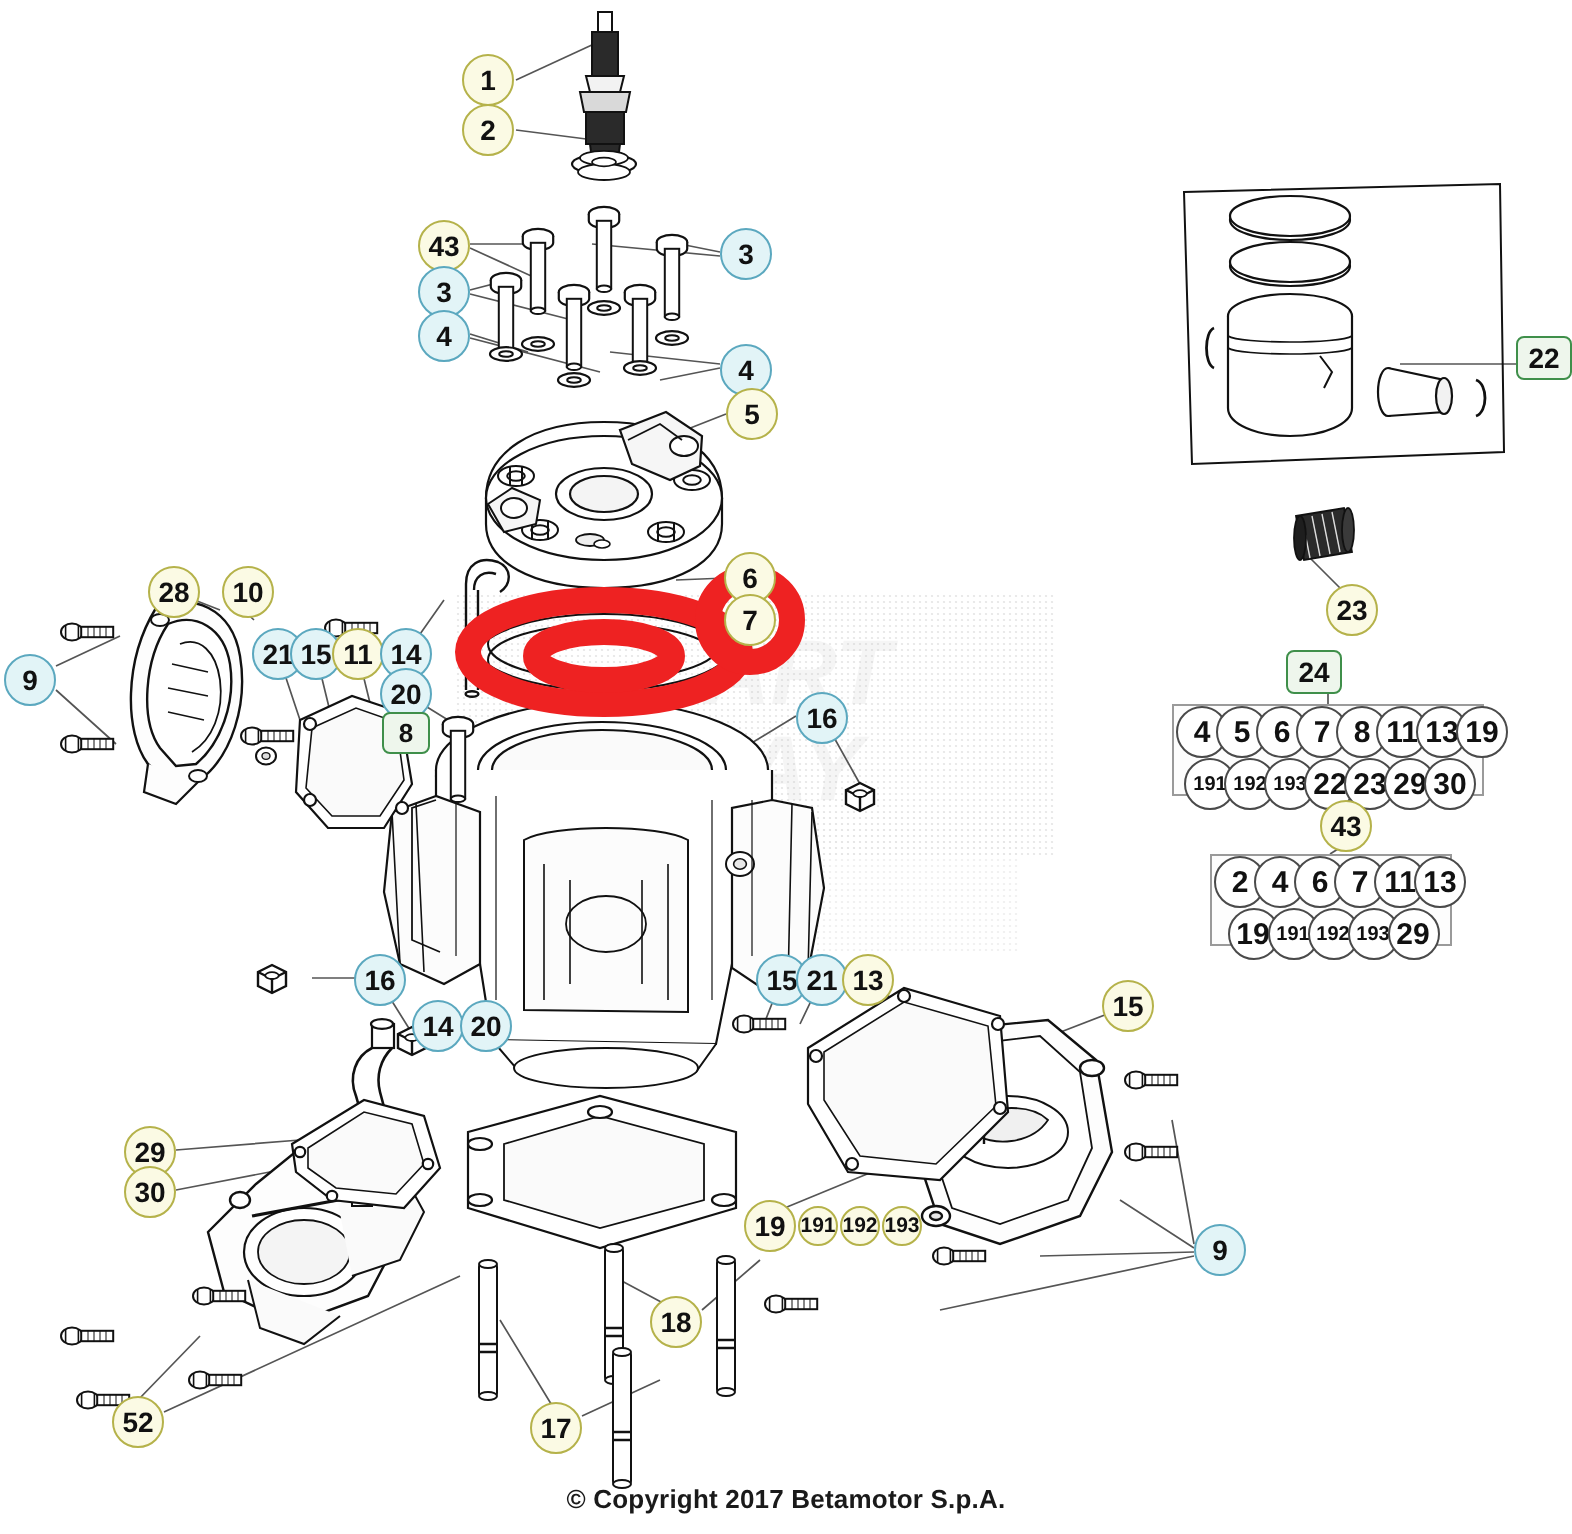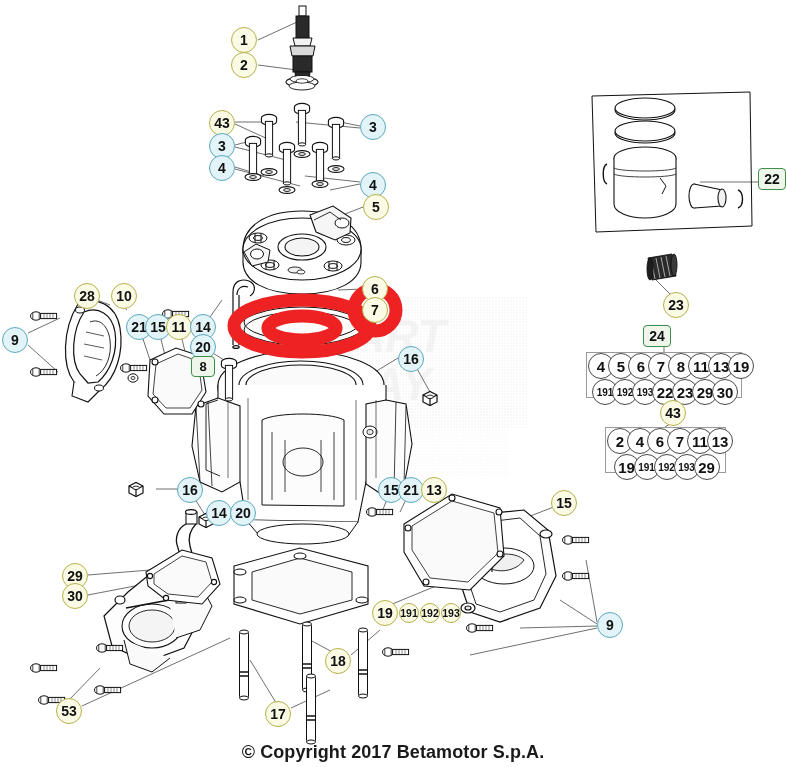--- a/index.html
+++ b/index.html
@@ -38,21 +38,21 @@
     position:absolute;top:0;border-radius:50%;
     border:1px solid #4a4a4a;background:#ffffff;
     display:flex;align-items:center;justify-content:center;
     color:#111;font-weight:bold;box-sizing:border-box;
   }
   .kcell.big{width:26px;height:26px;font-size:15px;}
   .kcell.sml{width:26px;height:26px;font-size:10px;}
 
   .footer{
     position:absolute;left:0;width:786px;text-align:center;
-    font-size:18px;font-weight:bold;color:#1a1a1a;letter-spacing:.1px;z-index:50;
+    font-size:13px;font-weight:bold;color:#1a1a1a;letter-spacing:.1px;z-index:50;
   }
   .wm{position:absolute;z-index:5;pointer-events:none;}
 </style>
 </head>
 <body>
 
 <div id="stage">
 
   <svg id="art" viewBox="0 0 786 767" xmlns="http://www.w3.org/2000/svg">
     <defs>
@@ -439,21 +439,21 @@
       <div class="bub circle b s26" style="left: 177px; top: 477px;">16</div>
       <div class="bub circle b s26" style="left: 206px; top: 500px;">14</div>
       <div class="bub circle b s26" style="left: 230px; top: 500px;">20</div>
       <div class="bub circle b s26" style="left: 378px; top: 477px;">15</div>
       <div class="bub circle b s26" style="left: 398px; top: 477px;">21</div>
       <div class="bub circle y s26" style="left: 421px; top: 477px;">13</div>
       <div class="bub circle y s26" style="left: 551px; top: 490px;">15</div>
       <div class="bub circle b s26" style="left: 597px; top: 612px;">9</div>
       <div class="bub circle y s26" style="left: 62px; top: 563px;">29</div>
       <div class="bub circle y s26" style="left: 62px; top: 583px;">30</div>
-      <div class="bub circle y s26" style="left: 56px; top: 698px;">53</div>
+      <div class="bub circle y s26" style="left: 56px; top: 698px;">52</div>
       <div class="bub circle y s26" style="left: 265px; top: 701px;">17</div>
       <div class="bub circle y s26" style="left: 325px; top: 648px;">18</div>
       <div class="bub rect g rectmd" style="left: 758px; top: 168px;">22</div>
       <div class="bub circle y s26" style="left: 663px; top: 292px;">23</div>
       <div class="bub rect g rectmd" style="left: 643px; top: 325px;">24</div>
       <div class="bub circle y s26" style="left: 660px; top: 400px;">43</div>
     </div>
 
   <div id="variants">
       <div class="bub circle y s26" style="left: 372px; top: 600px;">19</div>

